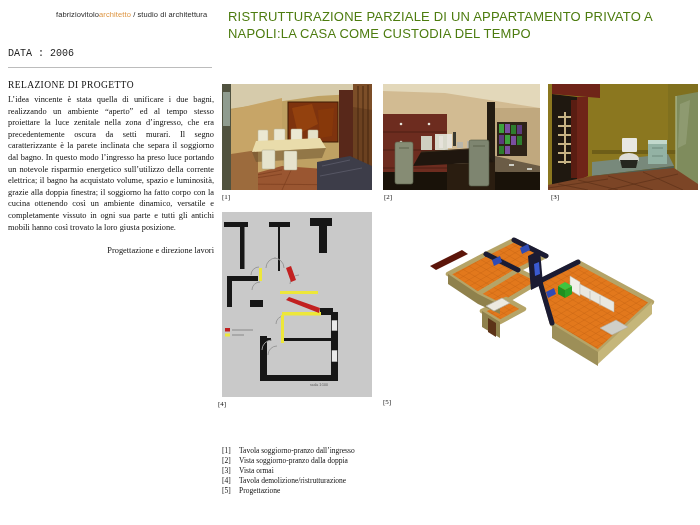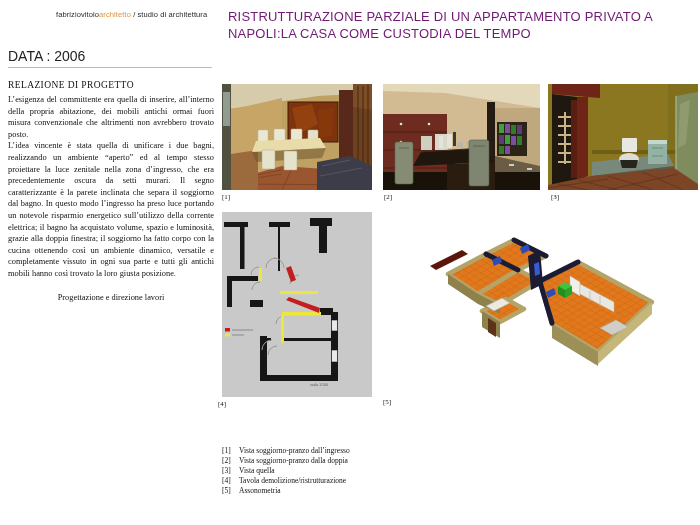--- a/index.html
+++ b/index.html
@@ -3,30 +3,30 @@
 <meta charset="utf-8">
 <style>
   html,body{margin:0;padding:0;}
   body{width:700px;height:525px;background:#ffffff;position:relative;overflow:hidden;
        font-family:"Liberation Serif",serif;color:#1c1c1c;}
   .abs{position:absolute;}
   
   #logo{left:8px;top:10px;width:210px;font-family:"Liberation Sans",sans-serif;
         font-size:7.5px;color:#2a2a2a;letter-spacing:.1px;padding-left:48px;}
   #logo .accent{color:#dd9440;}
-  #date{left:8px;top:48px;font-family:Liberation Sans, sans-serif;font-size:14px;color:#222;}
+  #date{left:8px;top:48px;font-family:Liberation Mono, monospace;font-size:10px;color:#222;}
   #divider{left:8px;top:67px;width:204px;border-top:1px solid #bcbcbc;height:0;}
   #section-heading{left:8px;top:80px;font-size:9.5px;letter-spacing:.4px;color:#111;}
   #body-text{left:8px;top:94px;width:206px;font-size:8.4px;line-height:11.6px;
              text-align:justify;color:#111;}
   #body-text p{margin:0;}
-  #body-text p.role{margin-top:12px;text-align:center;}
+  #body-text p.role{margin-top:12px;text-align:right;}
   
   #page-title{left:228px;top:8px;width:440px;font-family:"Liberation Sans",sans-serif;
-              font-size:13px;line-height:17px;letter-spacing:.2px;color:#701a75;}
+              font-size:13px;line-height:17px;letter-spacing:.2px;color:#4d7c0f;}
   
   .photo{overflow:hidden;}
   .fig-label{font-size:7px;color:#111;}
   #photo1{left:222px;top:84px;width:150px;height:106px;}
   #photo2{left:383px;top:84px;width:157px;height:106px;}
   #photo3{left:548px;top:84px;width:150px;height:106px;}
   #lab1{left:222px;top:193px;} #lab2{left:384px;top:193px;} #lab3{left:551px;top:193px;}
   #plan{left:222px;top:212px;width:150px;height:185px;}
   #axon{left:400px;top:212px;width:300px;height:190px;}
   #lab4{left:218px;top:400px;} #lab5{left:383px;top:398px;}
@@ -38,21 +38,20 @@
 </head>
 <body>
 
 <div class="abs" id="logo">
   <span>fabriziovitolo</span><span class="accent">architetto</span><span> / studio di architettura</span>
 </div>
 <div class="abs" id="date">DATA : 2006</div>
 <div class="abs" id="divider"></div>
 <div class="abs" id="section-heading">RELAZIONE DI PROGETTO</div>
 <div class="abs" id="body-text">
-  <p>L’esigenza del committente era quella di inserire, all’interno della propria abitazione, dei mobili antichi ormai fuori misura convenzionale che altrimenti non avrebbero trovato posto.</p>
   <p>L’idea vincente è stata quella di unificare i due bagni, realizzando un ambiente “aperto” ed al tempo stesso proiettare la luce zenitale nella zona d’ingresso, che era precedentemente oscura da setti murari. Il segno caratterizzante è la parete inclinata che separa il soggiorno dal bagno. In questo modo l’ingresso ha preso luce portando un notevole risparmio energetico sull’utilizzo della corrente elettrica; il bagno ha acquistato volume, spazio e luminosità, grazie alla doppia finestra; il soggiorno ha fatto corpo con la cucina ottenendo così un ambiente dinamico, versatile e completamente vissuto in ogni sua parte e tutti gli antichi mobili hanno così trovato la loro giusta posizione.</p>
   <p class="role">Progettazione e direzione lavori</p>
 </div>
 
 <div class="abs" id="page-title">RISTRUTTURAZIONE PARZIALE DI UN APPARTAMENTO PRIVATO A NAPOLI:LA CASA COME CUSTODIA DEL TEMPO</div>
 
 <div class="abs photo" id="photo1">
 <svg width="150" height="106" viewBox="0 0 150 106">
   <rect width="150" height="106" fill="#bfa163"></rect>
   <polygon points="0,0 150,0 150,9 96,12 0,26" fill="#d6cbab"></polygon>
@@ -273,31 +272,31 @@
   <polygon points="165,78 172,74 172,82 165,86" fill="#27a427"></polygon>
 </svg>
 </div>
 
 <div class="abs fig-label" id="lab4">[4]</div>
 <div class="abs fig-label" id="lab5">[5]</div>
 
 <div class="abs" id="captions">
   <div class="cap-row">
     <span>[1]</span>
-    <span>Vista soggiorno-pranzo dall’ingresso</span>
+    <span>Tavola soggiorno-pranzo dall’ingresso</span>
   </div>
   <div class="cap-row">
     <span>[2]</span>
     <span>Vista soggiorno-pranzo dalla doppia</span>
   </div>
   <div class="cap-row">
     <span>[3]</span>
-    <span>Vista quella</span>
+    <span>Vista ormai</span>
   </div>
   <div class="cap-row">
     <span>[4]</span>
     <span>Tavola demolizione/ristrutturazione</span>
   </div>
   <div class="cap-row">
     <span>[5]</span>
-    <span>Assonometria</span>
+    <span>Progettazione</span>
   </div>
 </div>
 
 </body></html>

